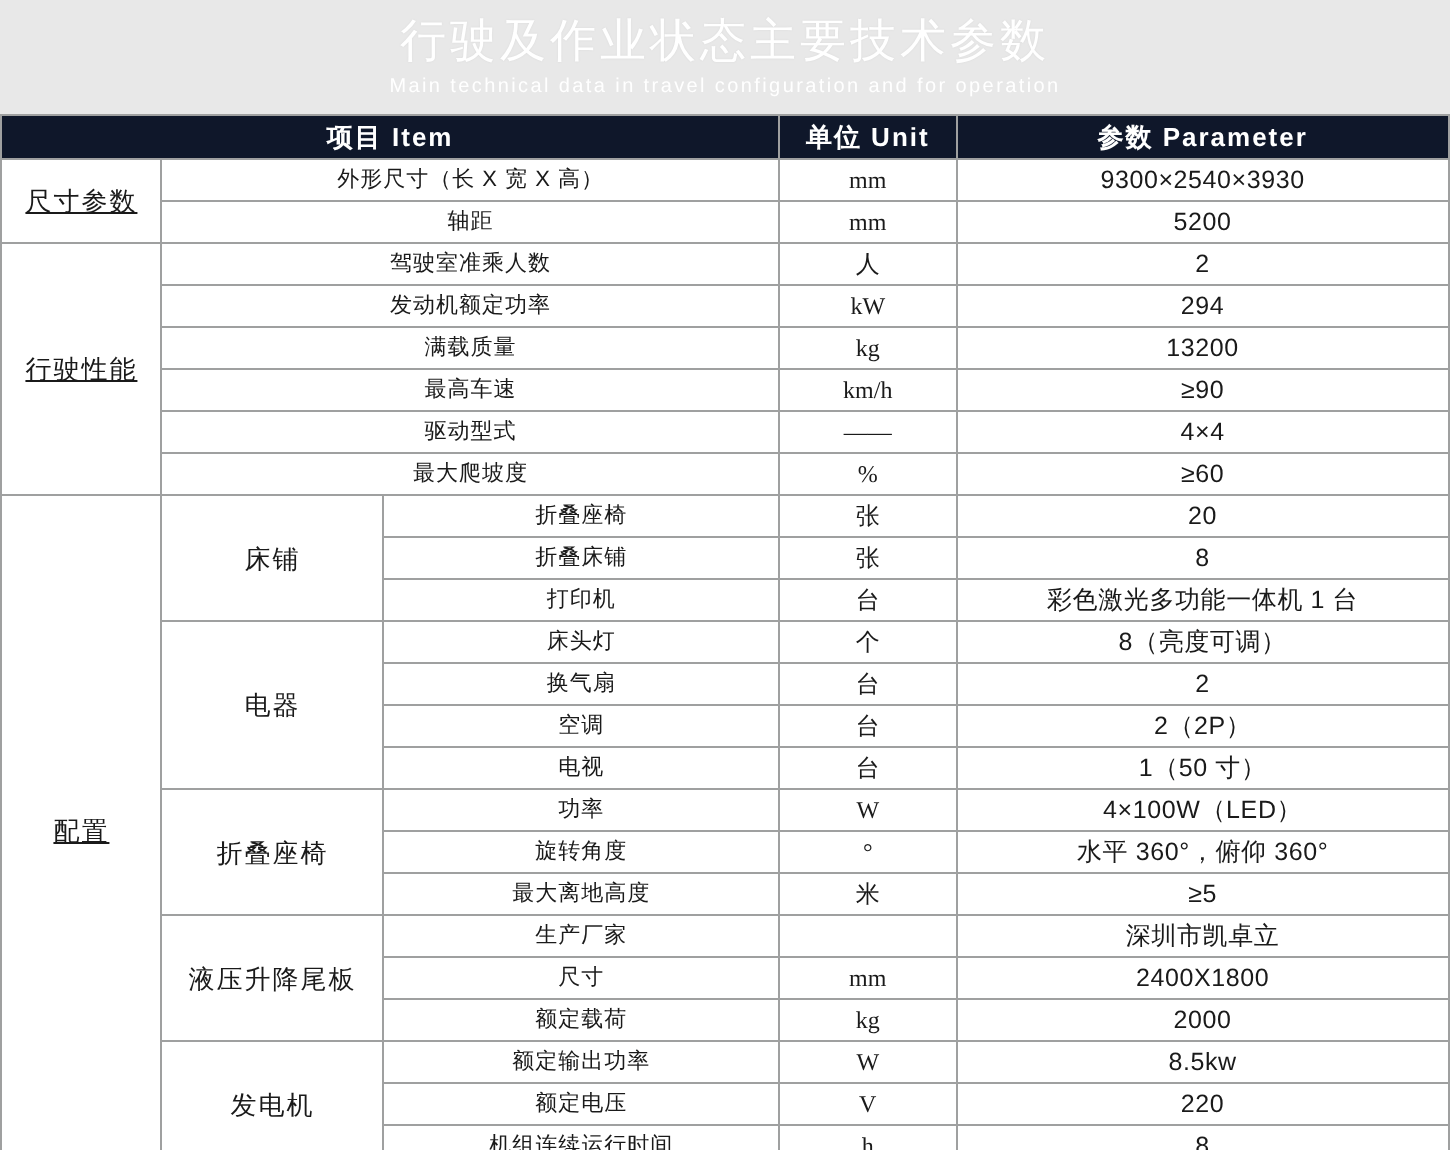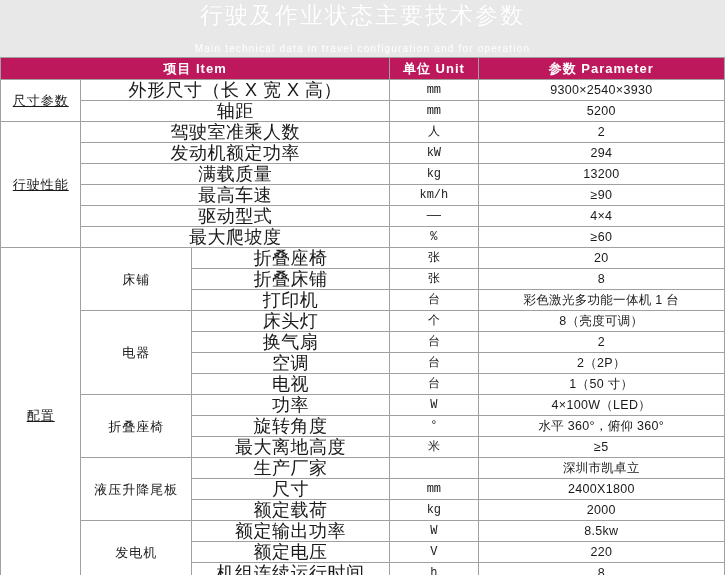--- a/index.html
+++ b/index.html
@@ -20,21 +20,21 @@
     background: #fff;
   }
   
   .header {
     width: 725px;
     height: 57px;
     background: #e8e8e8;
     display: flex;
     flex-direction: column;
     align-items: center;
-    justify-content: space-between;
+    justify-content: center;
     box-sizing: border-box;
   }
   .header-title {
     font-size: 23px;
     color: #ffffff;
     letter-spacing: 2px;
     line-height: 30px;
     font-family: "Liberation Sans", sans-serif;
     text-shadow: 0 0 1px #d8d8d8;
   }
@@ -58,44 +58,44 @@
     text-align: center;
     vertical-align: middle;
     padding: 0;
     height: 20px;
     line-height: 19px;
     font-weight: normal;
     overflow: hidden;
     white-space: nowrap;
   }
   tr.head-row td {
-    background: #be185d;
+    background: #0f172a;
     color: #ffffff;
     font-weight: bold;
     font-size: 13px;
     height: 21px;
     border-color: #9fa0a0;
     letter-spacing: 1px;
   }
   td.group {
     font-size: 13px;
     letter-spacing: 1px;
     text-decoration: underline;
   }
   td.sub {
     font-size: 13px;
     letter-spacing: 1px;
   }
   td.item {
-    font-size: 18px;
+    font-size: 11px;
     letter-spacing: 0.5px;
   }
   td.unit {
     font-size: 12px;
-    font-family: Liberation Mono, monospace;
+    font-family: Liberation Serif, serif;
   }
   td.param {
     font-size: 12.5px;
     letter-spacing: 0.3px;
   }
   .col-g  { width: 80px; }
   .col-s  { width: 110px; }
   .col-i  { width: 197px; }
   .col-u  { width: 88px; }
   .col-p  { width: 245px; }

